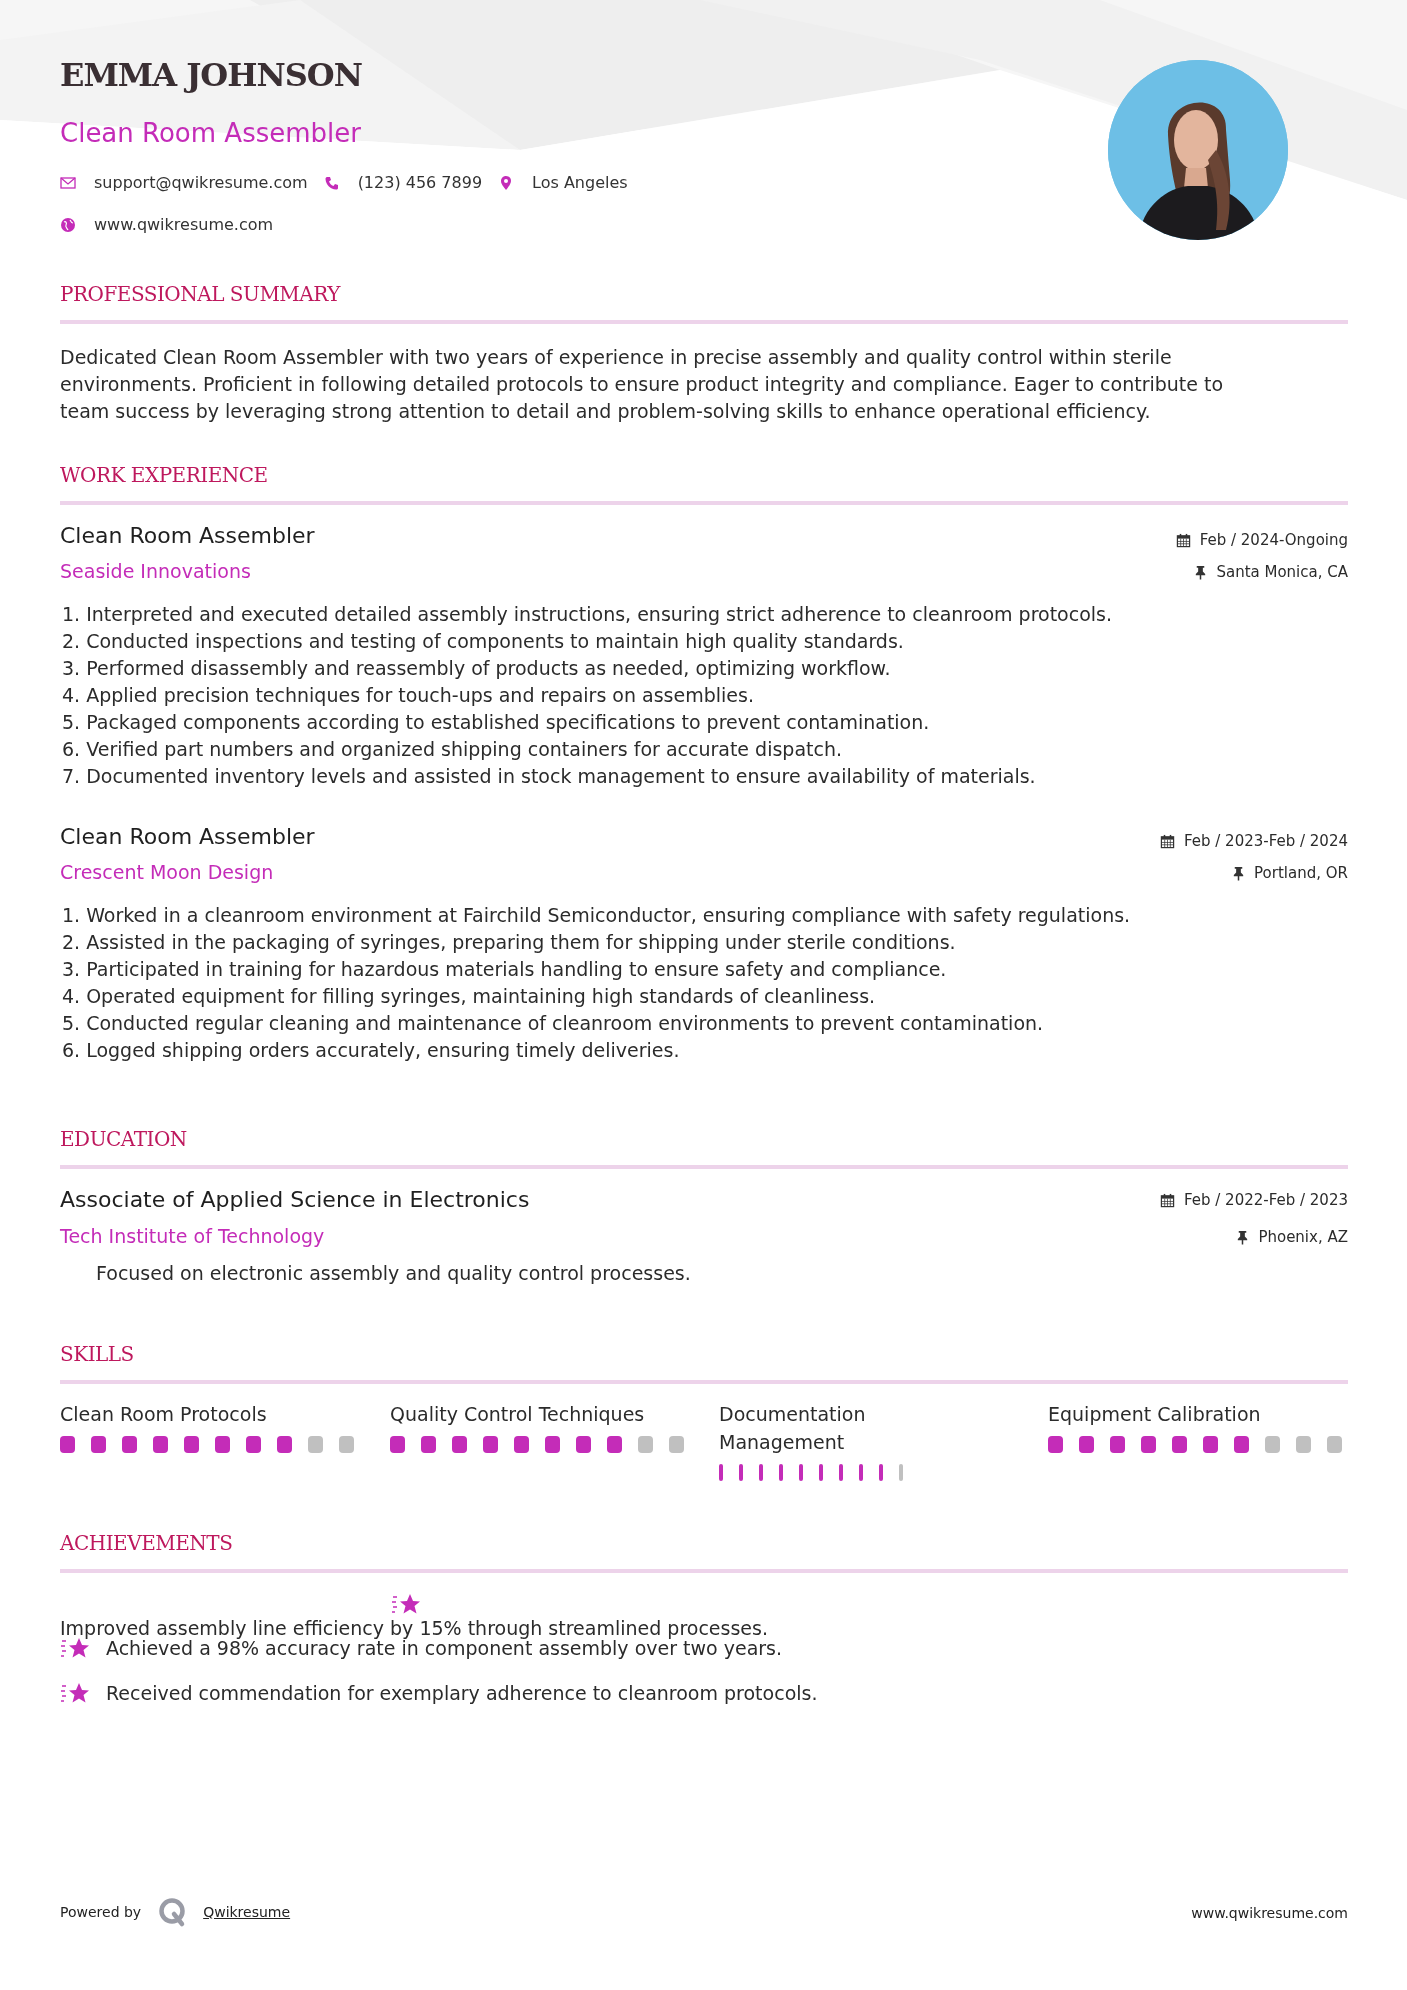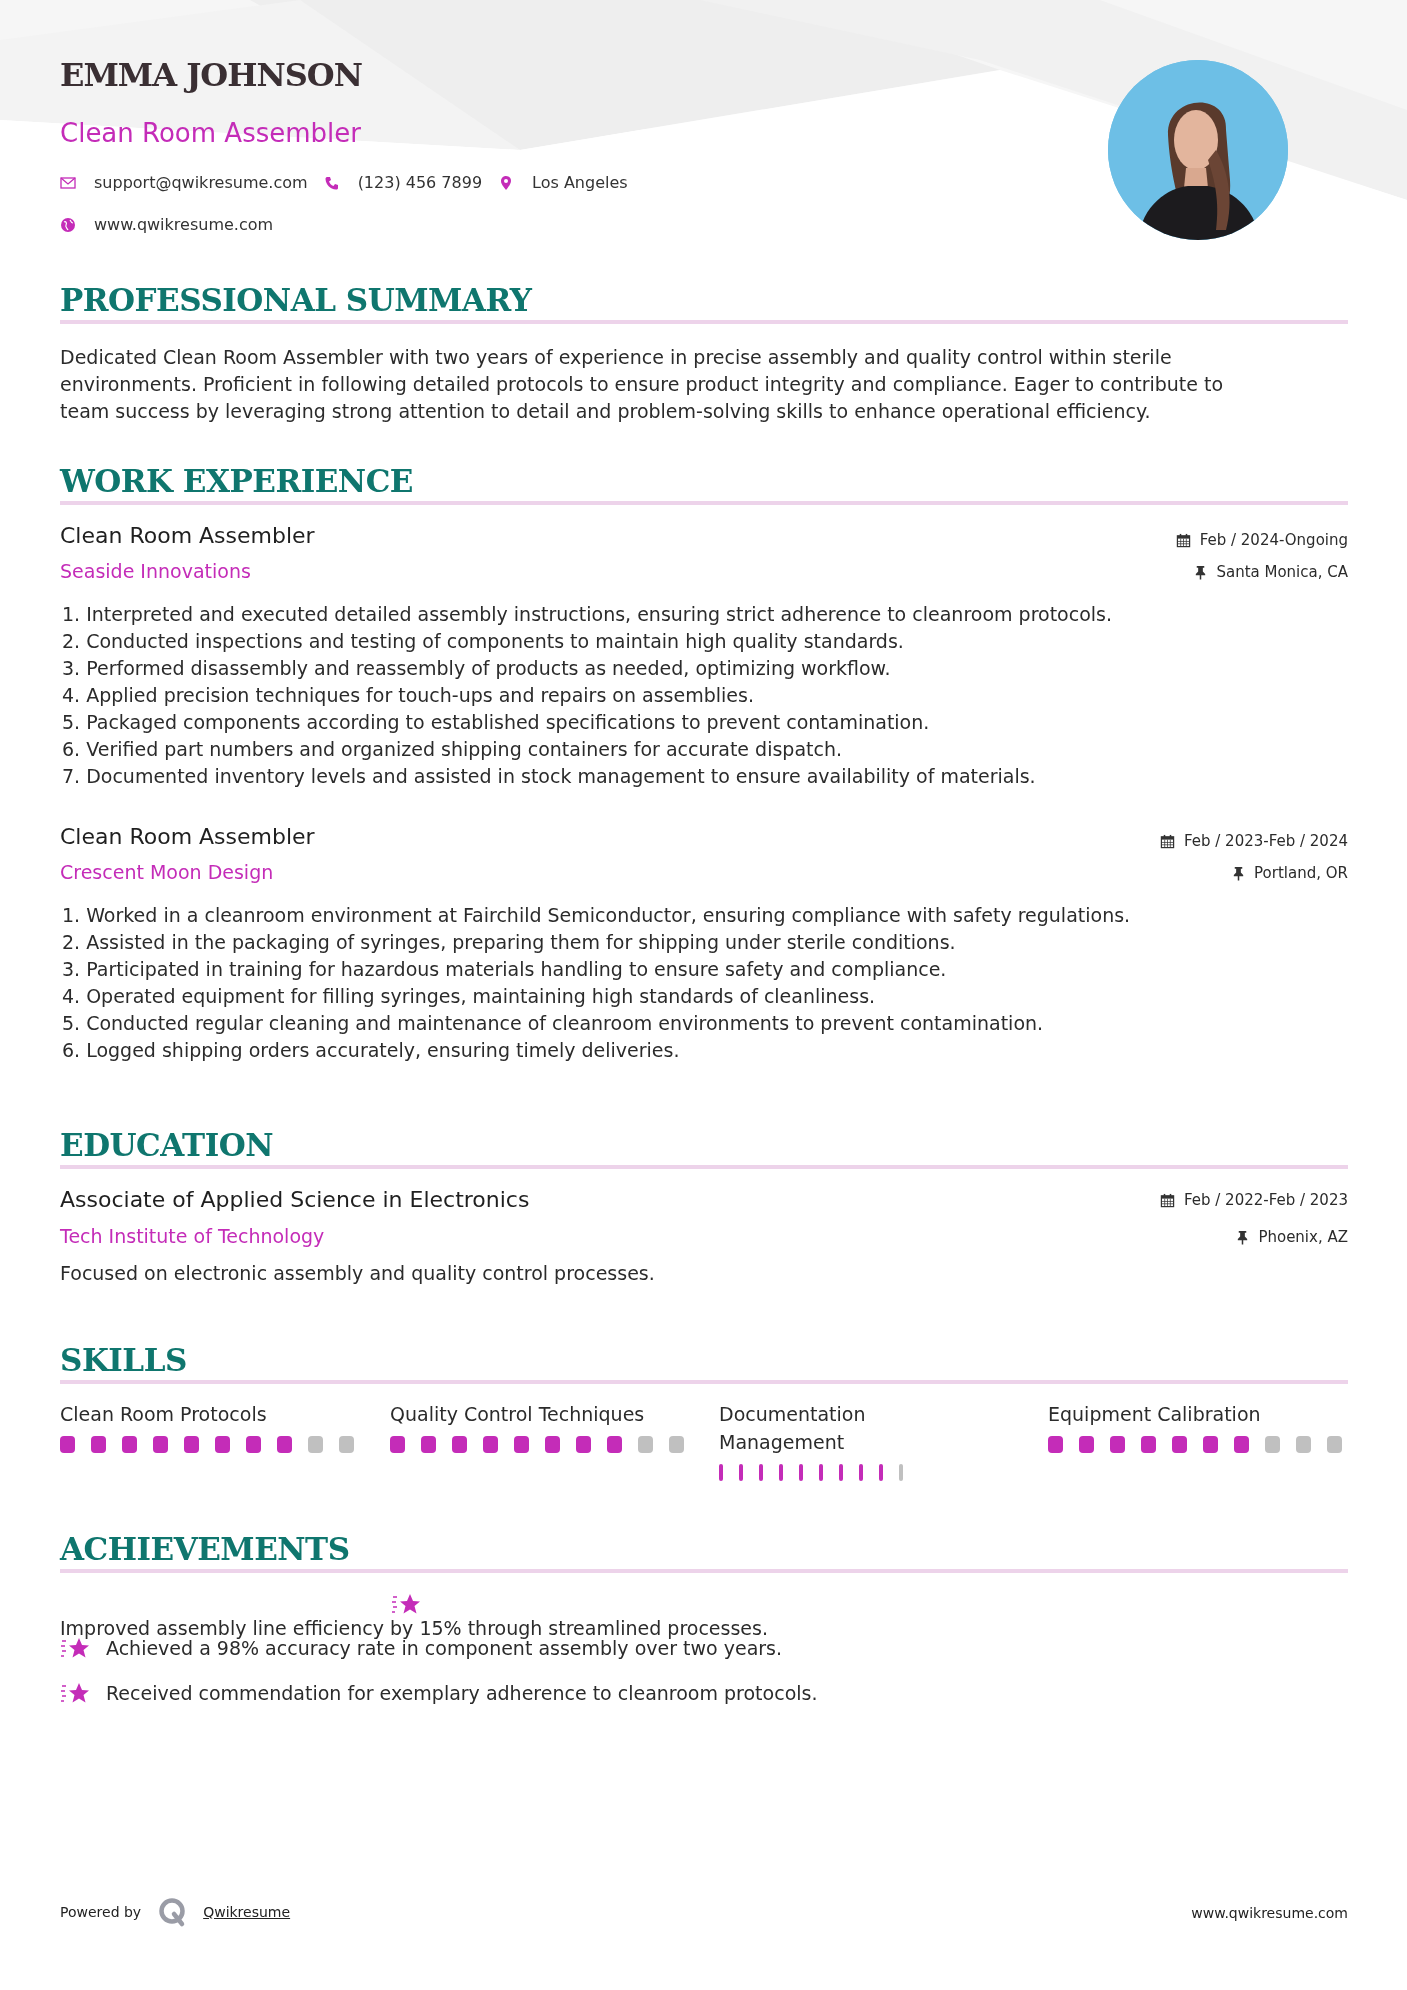--- a/index.html
+++ b/index.html
@@ -18,21 +18,21 @@
   .contact-row.r1 { top: 173px; }
   .contact-row.r2 { top: 215px; }
   .c-item { display: flex; align-items: center; margin-right: 16px; }
   .c-icon { width: 16px; height: 16px; display: inline-flex; align-items: center; justify-content: center; margin-right: 18px; }
   .c-icon svg { width: 16px; height: 16px; }
 
   .photo { position: absolute; left: 1108px; top: 60px; width: 180px; height: 180px; border-radius: 50%; background: #6dbfe6; overflow: hidden; }
   .photo svg { width: 180px; height: 180px; display: block; }
 
   .section { position: absolute; left: 0; width: 1288px; }
-  .sec-head { font-family: "DejaVu Serif", serif; font-weight: bold; font-size: 31px; color: #0f766e; letter-spacing: -0.5px; white-space: nowrap; }
+  .sec-head { font-family: "DejaVu Serif", serif; font-weight: normal; font-size: 20px; color: #be185d; letter-spacing: -0.5px; white-space: nowrap; }
   .sec-rule { position: absolute; left: 0; width: 1288px; height: 4px; background: #edd3ea; }
 
   .summary-text { position: absolute; left: 0; width: 1288px; font-size: 19px; line-height: 27px; color: #2b2b2b; }
 
   .entry-title { position: absolute; left: 0; font-size: 22px; color: #1f1f1f; white-space: nowrap; }
   .entry-sub { position: absolute; left: 0; font-size: 19px; color: #c42cb8; white-space: nowrap; }
   .entry-meta { position: absolute; right: 0; font-size: 15px; color: #2b2b2b; white-space: nowrap; display: flex; align-items: center; }
   .entry-meta .m-icon { display: inline-flex; width: 16px; height: 16px; margin-right: 8px; align-items: center; justify-content: center; }
   .entry-meta .m-icon svg { width: 15px; height: 15px; }
 
@@ -224,21 +224,21 @@
     </div>
     <div class="entry-sub" style="top:98px;">Tech Institute of Technology</div>
     <div class="entry-meta" style="top:101px;">
       <span class="m-icon">
         <svg viewBox="0 0 16 16">
             <path d="M4,1 H12 V3 H10.5 V7 L13,9.5 V11 H8.8 V15.5 H7.2 V11 H3 V9.5 L5.5,7 V3 H4 Z" fill="#333"></path>
           </svg>
       </span>
       <span>Phoenix, AZ</span>
     </div>
-    <div class="edu-desc" style="top:135px;">Focused on electronic assembly and quality control processes.</div>
+    <div class="edu-desc" style="top:135px;margin-left:36px;">Focused on electronic assembly and quality control processes.</div>
   </div>
 
   <div class="section" style="top:1342px;">
     <div class="sec-head">SKILLS</div>
     <div class="sec-rule" style="top:38px;"></div>
 
     <div class="skill" style="left:0; top:58px;">
       <div class="skill-name">Clean Room Protocols</div>
       <div class="skill-dots">
           <span class="dot on"></span>

